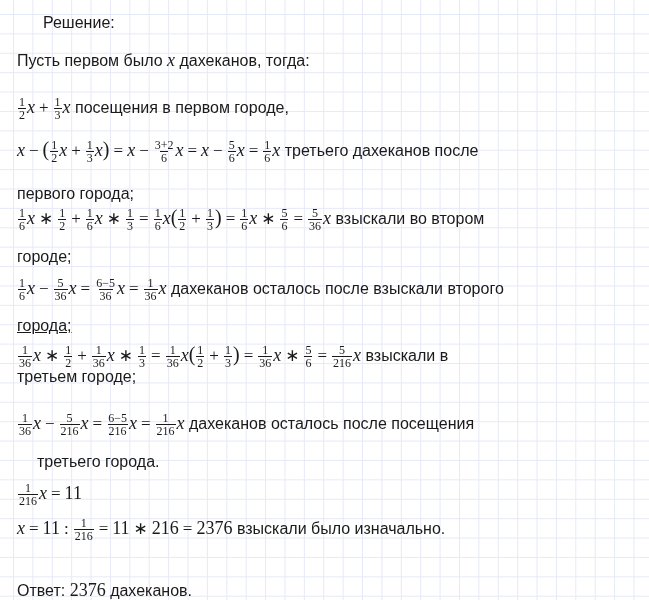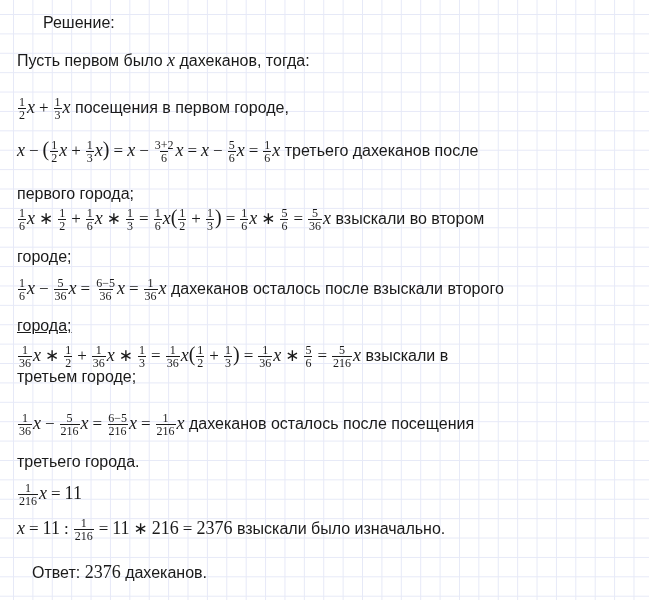--- a/index.html
+++ b/index.html
@@ -165,32 +165,32 @@
       <span class="den">216</span>
     </span><span class="mi">x</span><span class="op">=</span><span class="frac">
       <span class="num">6−5</span>
       <span class="den">216</span>
     </span><span class="mi">x</span><span class="op">=</span><span class="frac">
       <span class="num">1</span>
       <span class="den">216</span>
     </span><span class="mi">x</span>
   <span class="txt">дахеканов осталось после посещения</span>
 </div>
-<div class="line txt" style="top:452px;"><span>третьего города.</span></div>
+<div class="line txt" style="top:452px;margin-left:20px;"><span>третьего города.</span></div>
 
 <div class="line" style="top:482px;">
   <span class="frac">
       <span class="num">1</span>
       <span class="den">216</span>
     </span><span class="mi">x</span><span class="op">=</span><span class="m" style="font-family:'Liberation Serif',serif;font-size:18px;">11</span>
 </div>
 
 <div class="line" style="top:517px;">
   <span class="mi">x</span><span class="op">=</span><span style="font-family:'Liberation Serif',serif;font-size:18px;">11</span><span class="op">:</span><span class="frac">
       <span class="num">1</span>
       <span class="den">216</span>
     </span><span class="op">=</span><span style="font-family:'Liberation Serif',serif;font-size:18px;">11</span><span class="op">∗</span><span style="font-family:'Liberation Serif',serif;font-size:18px;">216</span><span class="op">=</span><span style="font-family:'Liberation Serif',serif;font-size:18px;">2376</span>
   <span class="txt">взыскали было изначально.</span>
 </div>
 
-<div class="line txt" style="top:562px;margin-left:15px;">
+<div class="line txt" style="top:580px;">
   <span>Ответ: </span><span style="font-family:'Liberation Serif',serif;font-size:18px;">2376</span><span> дахеканов.</span>
 </div>
 
 </body></html>

